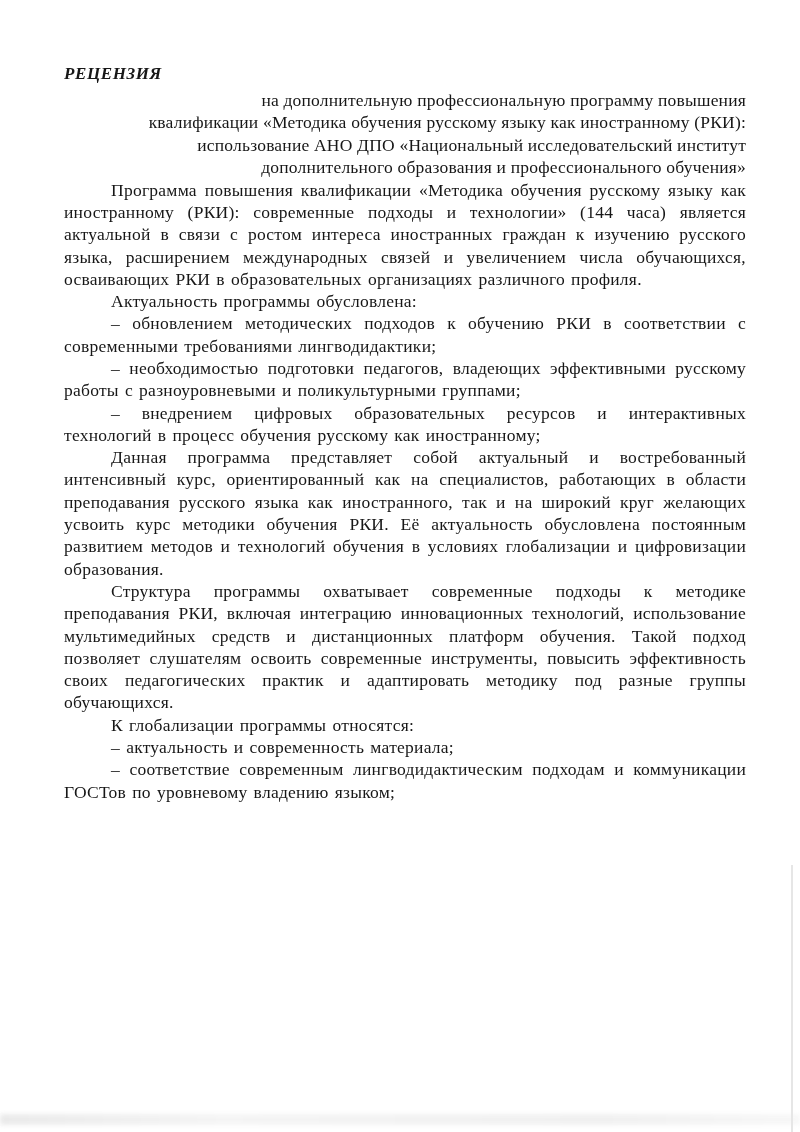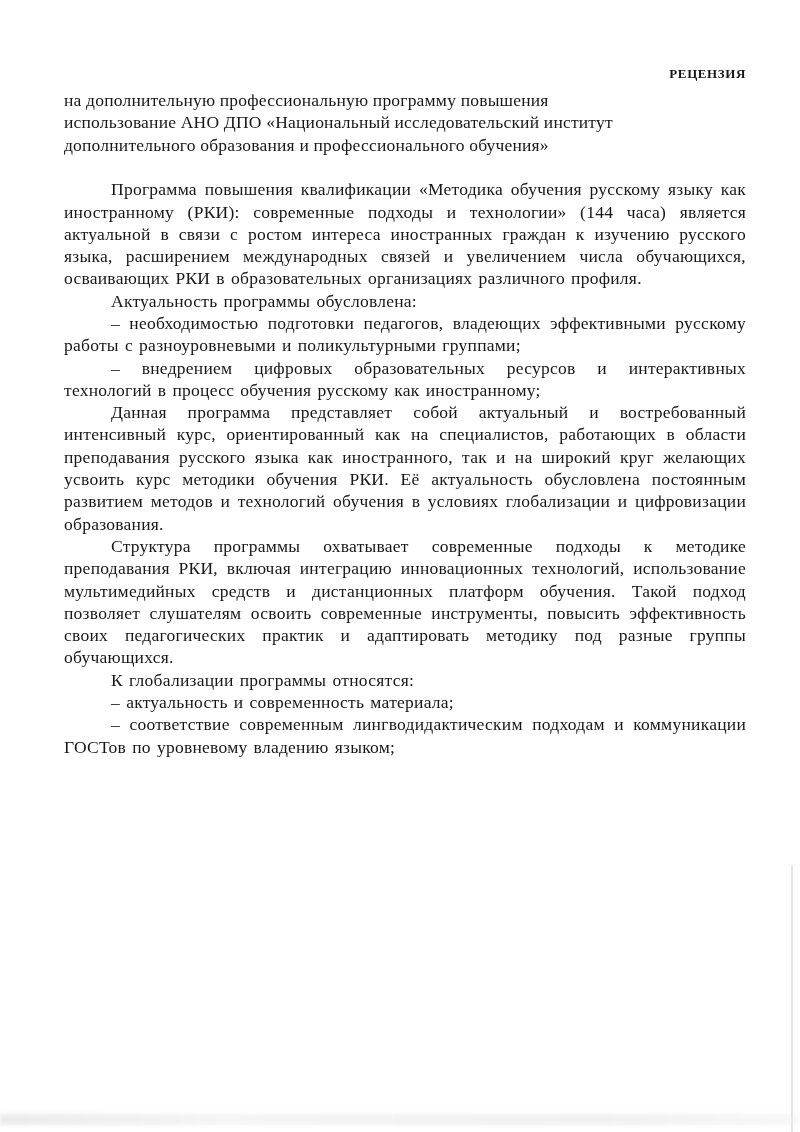--- a/index.html
+++ b/index.html
@@ -17,34 +17,34 @@
     color: #171717;
   }
   .content {
     position: absolute;
     left: 64px;
     top: 62px;
     width: 682px;
   }
   .doc-title {
     margin: 0 0 3px 0;
-    text-align: right;
-    font-size: 13px;
+    text-align: left;
+    font-size: 17px;
     line-height: 24px;
     font-weight: bold;
     letter-spacing: 0.6px;
+    font-style: italic;
   }
   .subtitle-line {
-    text-align: left;
+    text-align: right;
     font-size: 17.5px;
     line-height: 22.4px;
     letter-spacing: 0.2px;
   }
   .doc-body {
-    margin-top: 22px;
   }
   .doc-body p {
     margin: 0;
     text-align: justify;
     text-indent: 47px;
     font-size: 17.5px;
     line-height: 22.3px;
     letter-spacing: 0.25px;
     word-spacing: 1.5px;
     hyphens: none;
@@ -73,27 +73,29 @@
 </head>
 <body>
 
 <div class="page">
   <div class="content">
 
     <h1 class="doc-title">РЕЦЕНЗИЯ</h1>
 
     <div class="subtitle">
       <div class="subtitle-line">на дополнительную профессиональную программу повышения</div>
+      <div class="subtitle-line">квалификации «Методика обучения русскому языку как иностранному (РКИ):</div>
       <div class="subtitle-line">использование АНО ДПО «Национальный исследовательский институт</div>
       <div class="subtitle-line">дополнительного образования и профессионального обучения»</div>
     </div>
 
     <div class="doc-body">
       <p>Программа повышения квалификации «Методика обучения русскому языку как иностранному (РКИ): современные подходы и технологии» (144 часа) является актуальной в связи с ростом интереса иностранных граждан к изучению русского языка, расширением международных связей и увеличением числа обучающихся, осваивающих РКИ в образовательных организациях различного профиля.</p>
       <p>Актуальность программы обусловлена:</p>
+      <p>– обновлением методических подходов к обучению РКИ в соответствии с современными требованиями лингводидактики;</p>
       <p>– необходимостью подготовки педагогов, владеющих эффективными русскому работы с разноуровневыми и поликультурными группами;</p>
       <p>– внедрением цифровых образовательных ресурсов и интерактивных технологий в процесс обучения русскому как иностранному;</p>
       <p>Данная программа представляет собой актуальный и востребованный интенсивный курс, ориентированный как на специалистов, работающих в области преподавания русского языка как иностранного, так и на широкий круг желающих усвоить курс методики обучения РКИ. Её актуальность обусловлена постоянным развитием методов и технологий обучения в условиях глобализации и цифровизации образования.</p>
       <p>Структура программы охватывает современные подходы к методике преподавания РКИ, включая интеграцию инновационных технологий, использование мультимедийных средств и дистанционных платформ обучения. Такой подход позволяет слушателям освоить современные инструменты, повысить эффективность своих педагогических практик и адаптировать методику под разные группы обучающихся.</p>
       <p>К глобализации программы относятся:</p>
       <p>– актуальность и современность материала;</p>
       <p>– соответствие современным лингводидактическим подходам и коммуникации ГОСТов по уровневому владению языком;</p>
     </div>
 
   </div>

